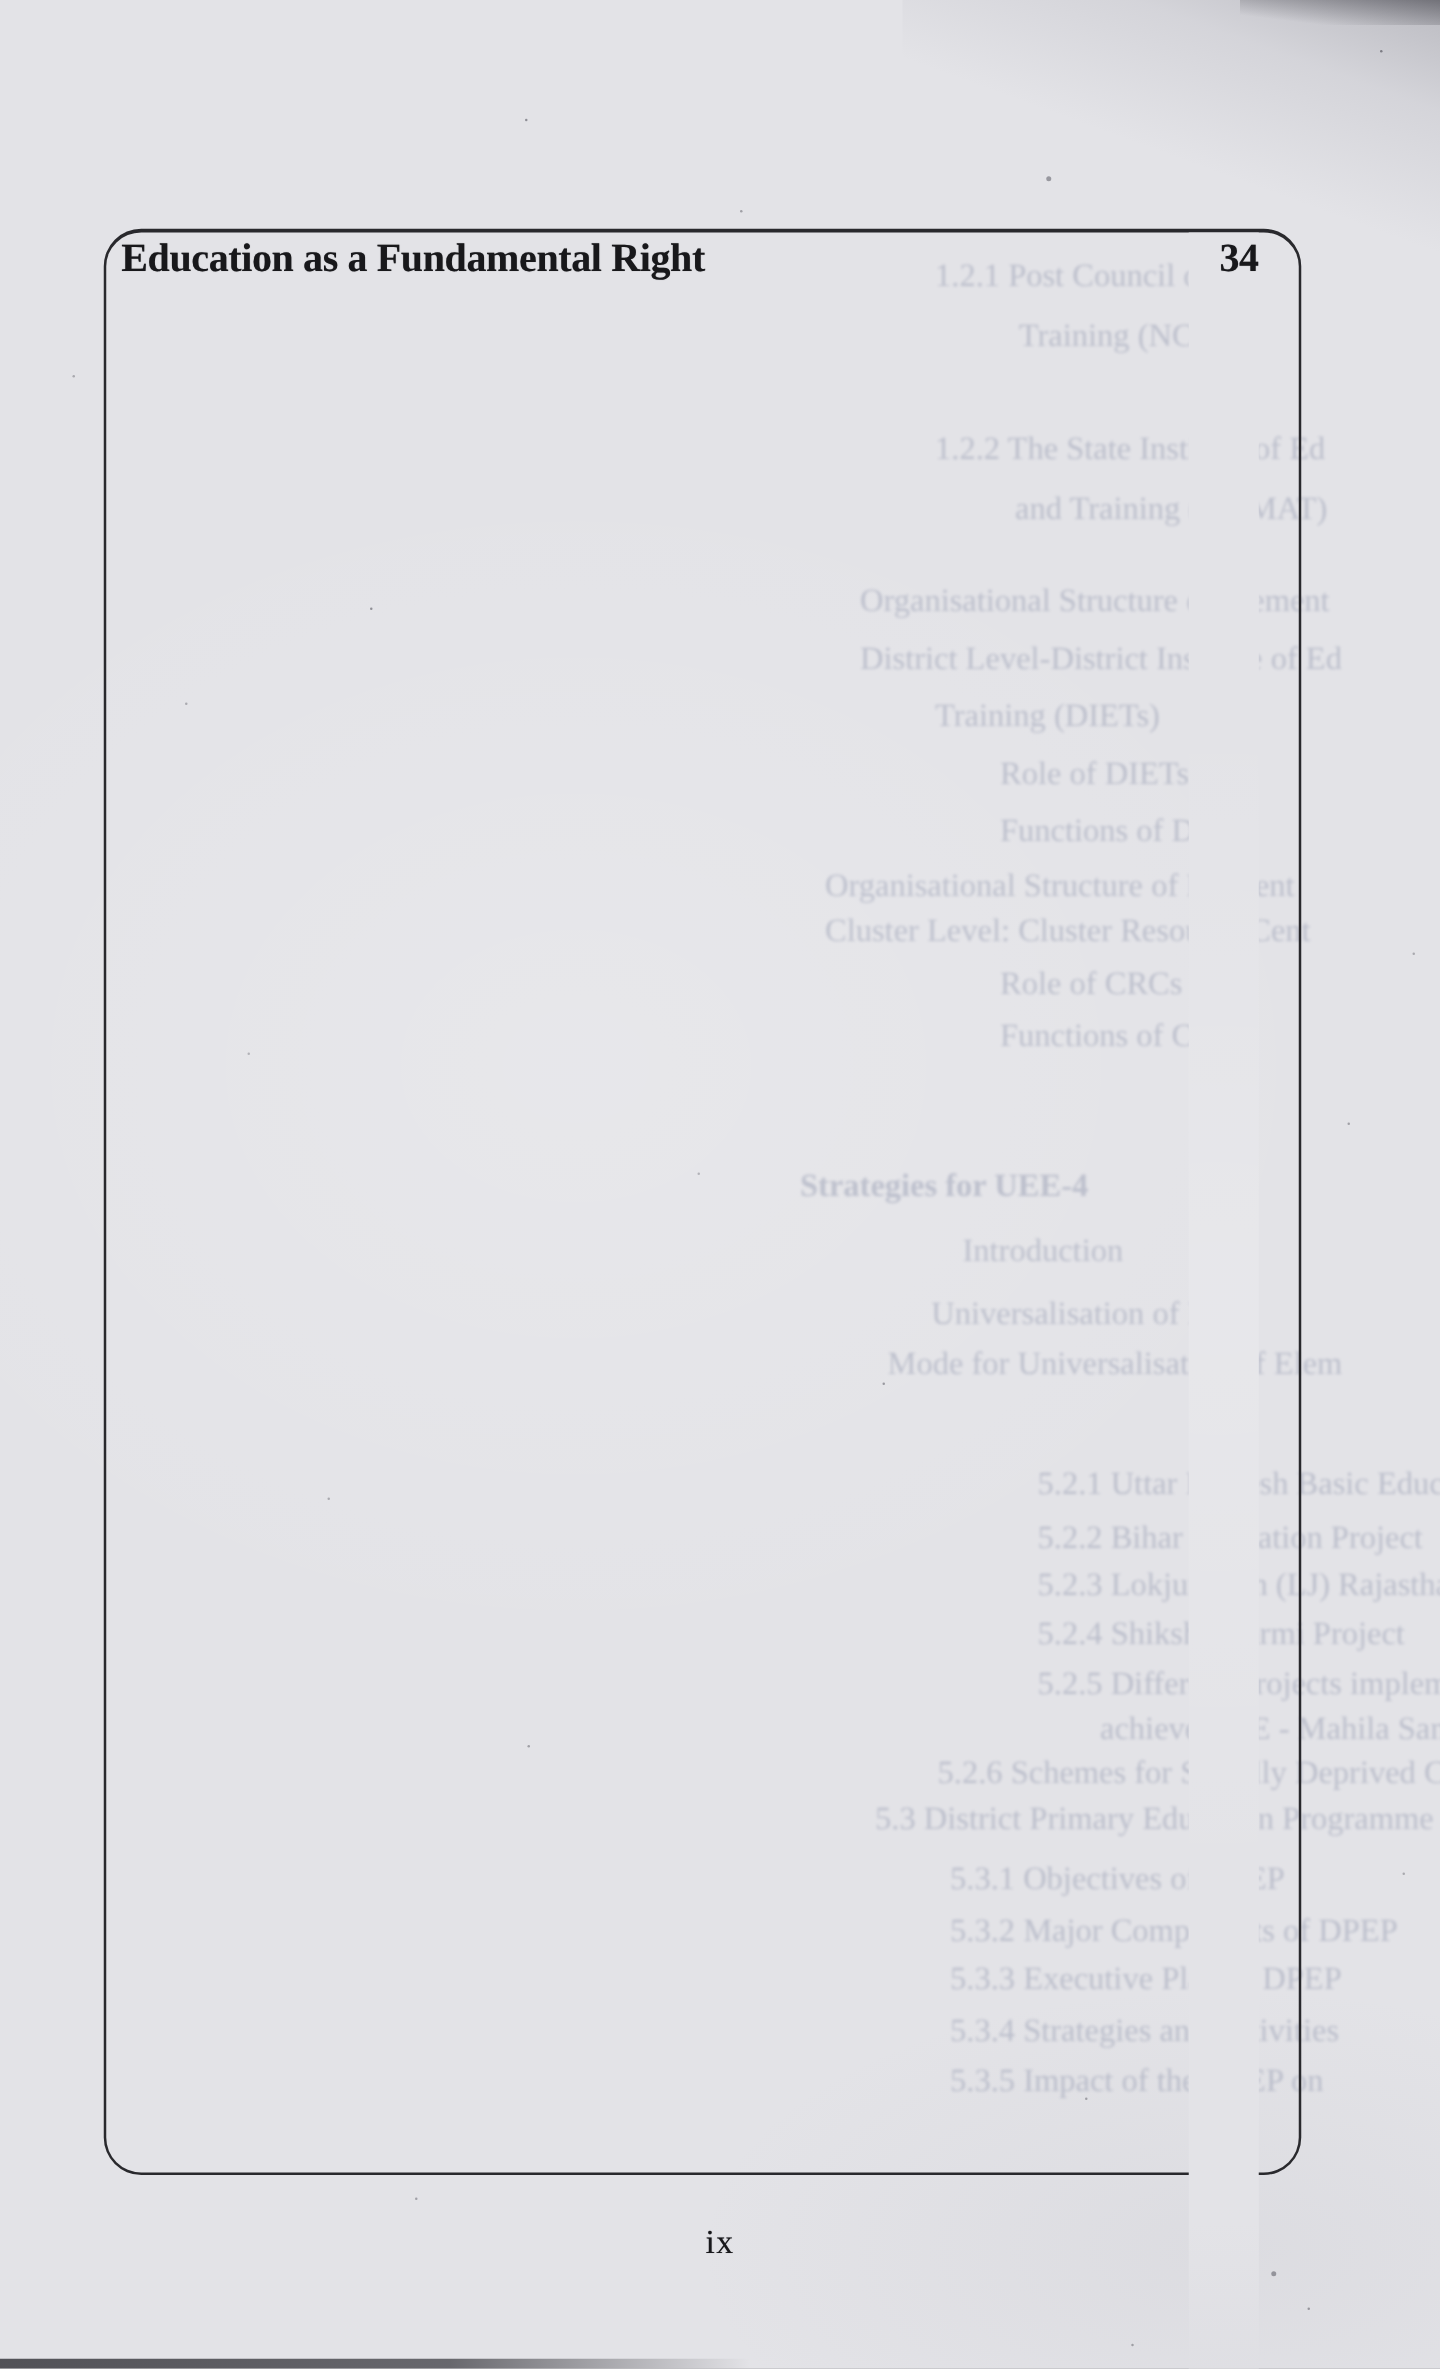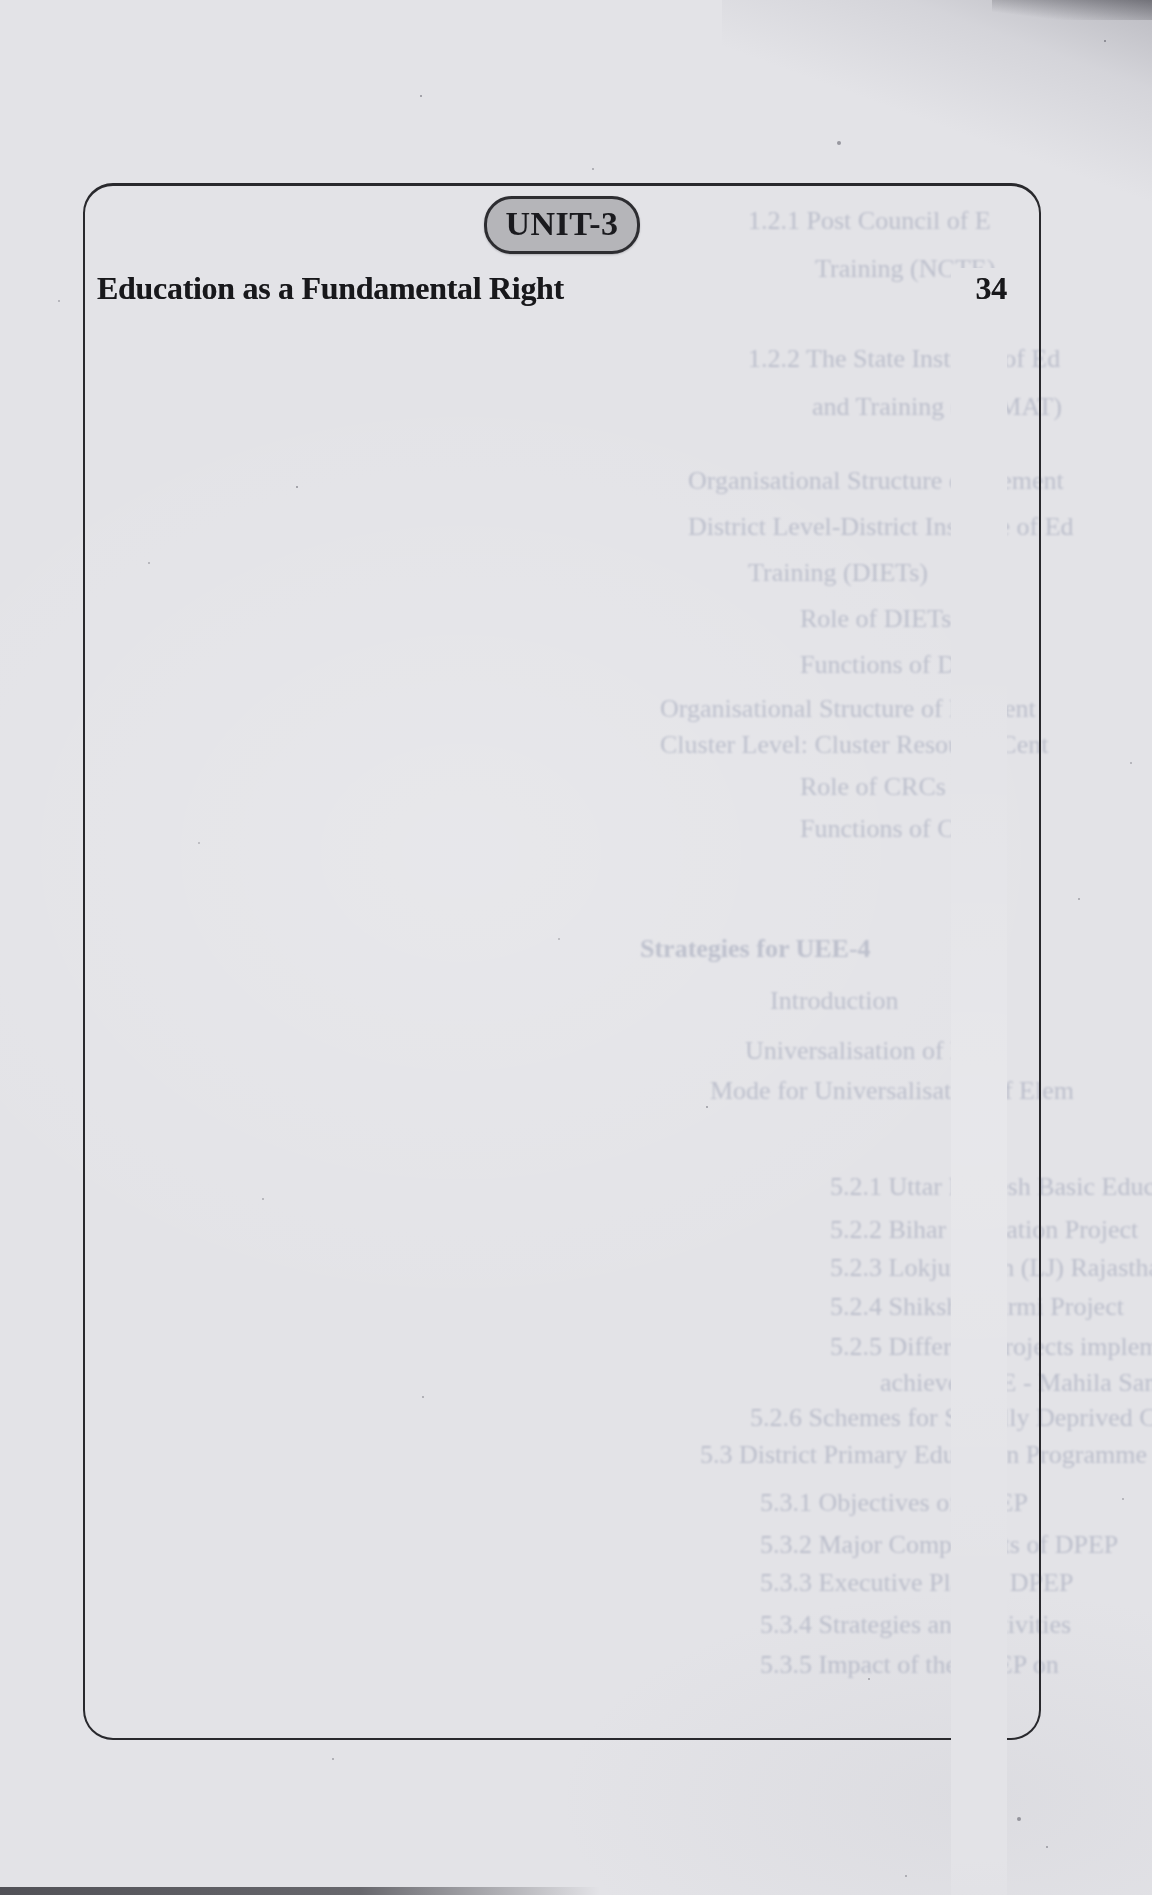--- a/index.html
+++ b/index.html
@@ -130,29 +130,27 @@
       <div class="ghost" style="left: 750px; top: 1403px;">5.2.6   Schemes for Socially Deprived Children</div>
       <div class="ghost" style="left: 700px; top: 1440px;">5.3   District Primary Education Programme (DPE</div>
       <div class="ghost" style="left: 760px; top: 1488px;">5.3.1   Objectives of DPEP</div>
       <div class="ghost" style="left: 760px; top: 1530px;">5.3.2   Major Components of DPEP</div>
       <div class="ghost" style="left: 760px; top: 1568px;">5.3.3   Executive Plan of DPEP</div>
       <div class="ghost" style="left: 760px; top: 1610px;">5.3.4   Strategies and Activities</div>
       <div class="ghost" style="left: 760px; top: 1650px;">5.3.5   Impact of the DPEP on</div>
     </div>
 
   <div class="box">
-    <div class="badge badge-top">
-      <span>UNIT-3</span>
-    </div>
     <div class="rows" id="sec0">
         <div class="row hdr">
           <div class="title">
             <div class="tline">Education as a Fundamental Right</div>
           </div>
           <span class="page">34</span>
         </div>
       </div>
 
   </div>
 
+  <div class="footer">ix</div>
 
   <div class="bottom-strip"></div>
 </div>
 
 </body></html>

